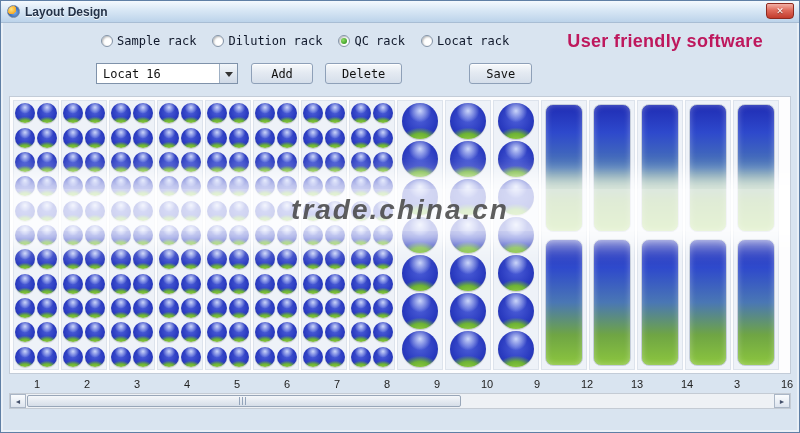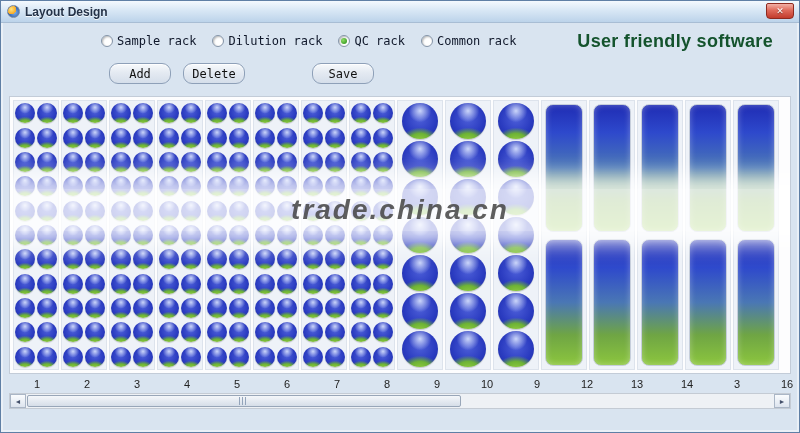--- a/index.html
+++ b/index.html
@@ -47,41 +47,41 @@
     width:12px; height:12px; border-radius:50%; background:#fff;
     border:1px solid #808archive0a0; border:1px solid #8494a8;
     box-shadow: inset 1px 1px 2px rgba(0,0,0,.28); flex:0 0 auto;
   }
   .rb.sel::after{
     content:''; display:block; width:6px; height:6px; margin:2px; border-radius:50%;
     background:radial-gradient(circle at 35% 35%, #8fdc64, #1f8a12);
   }
 
   .tagline{
-    position:absolute; top:30px; right:26px;
-    font-size:18px; font-weight:bold; color:#14532d; letter-spacing:.3px;
+    position:absolute; top:30px; right:36px;
+    font-size:18px; font-weight:bold; color:#be185d; letter-spacing:.3px;
   }
 
   
   .toolbar{ display:flex; align-items:center; margin:13px 0 0 95px; height:21px; }
   .combo{
     width:142px; height:21px; background:#fff; border:1px solid #7f92aa;
     display:flex; align-items:center; cursor:pointer;
   }
   .combo-value{ flex:1; padding-left:6px; font:12px "DejaVu Sans Mono", monospace; color:#111; }
   .combo-btn{
     width:18px; height:100%; border-left:1px solid #9fb0c4;
     background:linear-gradient(#f2f6fa,#cfd9e6);
     display:flex; align-items:center; justify-content:center;
   }
   .combo-arrow{ width:0; height:0; border:4px solid transparent; border-top:5px solid #333; margin-top:5px; }
   .btn{
-    min-width:62px; height:21px; padding:0 0; cursor:pointer;
+    min-width:62px; height:21px; padding:0 16px; cursor:pointer;
     background:linear-gradient(#f8fafc,#e4eaf2 45%,#d5deea);
-    border:1px solid #8ea0b8; border-radius:9px;
+    border:1px solid #8ea0b8; border-radius:3px;
     box-shadow: inset 0 1px 0 rgba(255,255,255,.85);
     font:12px "DejaVu Sans Mono", monospace; color:#111;
     display:flex; align-items:center; justify-content:center;
   }
   .btn-add{ margin-left:13px; } .btn-delete{ margin-left:12px; } .btn-save{ margin-left:67px; }
 
   
   .rack-panel{
     position:relative; margin:12px 8px 0 8px; height:278px;
     background:#fdfdfe; border:1px solid #c3ccd8;
@@ -164,27 +164,33 @@
       <label class="radio">
         <span class="rb"></span>
         <span>Dilution rack</span>
       </label>
       <label class="radio">
         <span class="rb sel"></span>
         <span>QC rack</span>
       </label>
       <label class="radio">
         <span class="rb"></span>
-        <span>Common rack</span>
+        <span>Locat rack</span>
       </label>
     </div>
 
   <div class="tagline">User friendly software</div>
 
   <div class="toolbar">
+    <div class="combo">
+      <span class="combo-value">Locat 16</span>
+      <span class="combo-btn">
+        <span class="combo-arrow"></span>
+      </span>
+    </div>
     <button class="btn btn-add">Add</button>
     <button class="btn btn-delete">Delete</button>
     <button class="btn btn-save">Save</button>
   </div>
 
   <div class="rack-panel">
     <div style="display:flex;gap:2px;" id="rack-columns">
         <div class="col small">
           <div class="wrow">
             <span class="well sm"></span>

